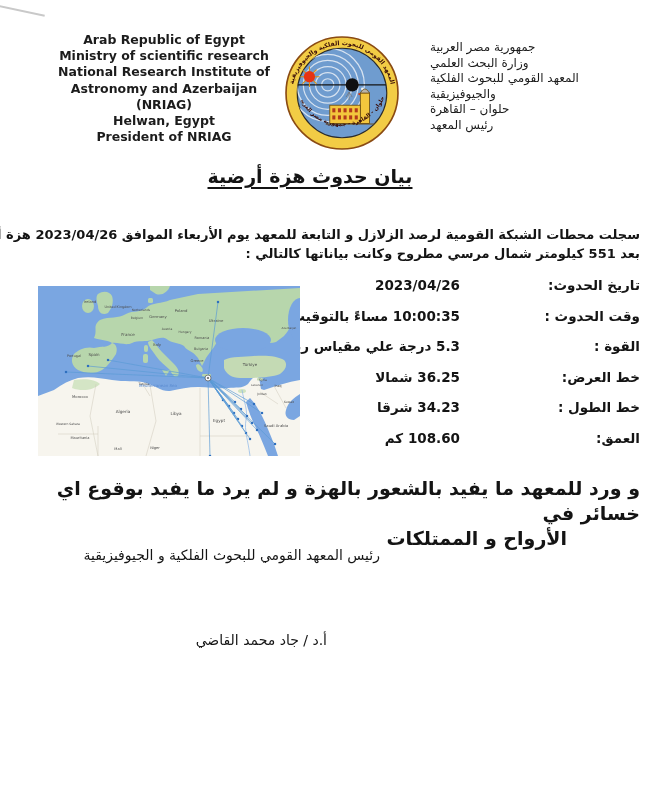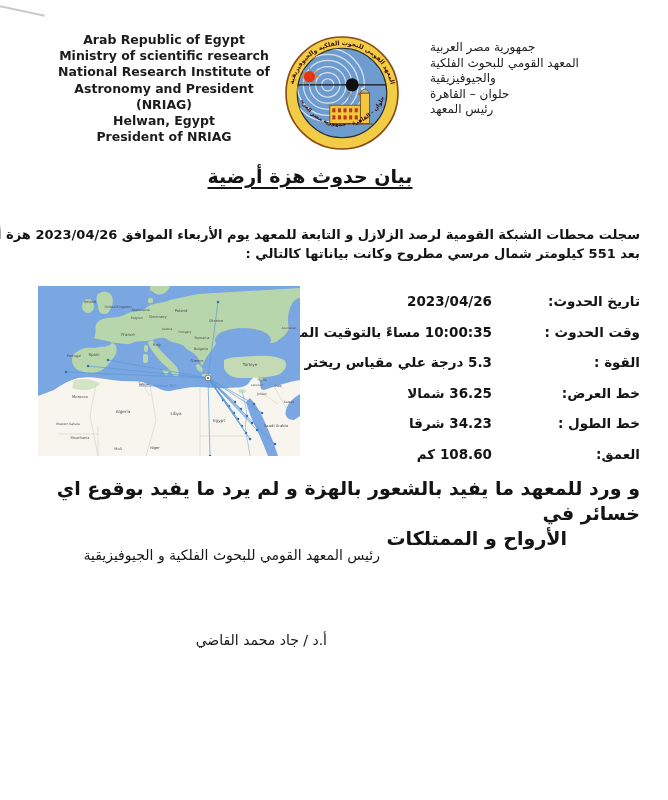--- a/index.html
+++ b/index.html
@@ -17,40 +17,40 @@
   .title{left:0;top:165px;width:620px;text-align:center;}
   .title span{font-size:19px;font-weight:bold;direction:rtl;unicode-bidi:plaintext;
               text-decoration:underline;text-underline-offset:4px;
               text-decoration-thickness:1.5px;}
   .intro{right:28px;top:225px;width:592px;direction:rtl;text-align:right;
          font-size:13px;font-weight:bold;line-height:19px;}
   .intro div{white-space:nowrap;}
   .fields{right:28px;top:277px;width:372px;display:flex;flex-direction:column;
           gap:12.5px;direction:rtl;font-size:13.5px;font-weight:bold;}
   .frow{display:flex;align-items:baseline;height:18px;}
-  .flabel{width:112px;text-align:right;flex:none;margin-top:16px;}
-  .fvalue{margin-right:36px;white-space:nowrap;}
+  .flabel{width:112px;text-align:right;flex:none;}
+  .fvalue{margin-right:68px;white-space:nowrap;}
   .mapbox{left:38px;top:286px;width:262px;height:170px;}
   .mapbox svg{display:block;width:262px;height:170px;}
   .statement{right:28px;top:476px;width:600px;direction:rtl;text-align:right;
              font-size:19px;font-weight:bold;line-height:25px;}
   .statement .l2{padding-left:0;padding-right:73px;}
   .president{top:547px;right:288px;direction:rtl;font-size:14px;white-space:nowrap;}
   .signature{top:632px;right:341px;direction:rtl;font-size:14px;white-space:nowrap;}
 </style>
 </head>
 <body>
 
 <div class="abs artifact"></div>
 
 <div class="abs eng-block">
   <div>Arab Republic of Egypt</div>
   <div>Ministry of scientific research</div>
   <div>National Research Institute of</div>
-  <div>Astronomy and President</div>
+  <div>Astronomy and Azerbaijan</div>
   <div>(NRIAG)</div>
   <div>Helwan, Egypt</div>
   <div>President of NRIAG</div>
 </div>
 
 <div class="abs logo-wrap">
   <svg viewBox="0 0 112 112">
     <defs>
       <clipPath id="discClip">
           <circle cx="56" cy="56" r="44"></circle>
@@ -106,20 +106,21 @@
       <textPath href="#arcTop" startOffset="50%" text-anchor="middle">المعهد القومي للبحوث الفلكية والجيوفيزيقية</textPath>
     </text>
     <text font-size="5.5" font-weight="bold" fill="#3a0d08">
       <textPath href="#arcBot" startOffset="50%" text-anchor="middle">حلوان - القاهرة - جمهورية مصر العربية</textPath>
     </text>
   </svg>
 </div>
 
 <div class="abs ar-block">
   <div>جمهورية مصر العربية</div>
+  <div>وزارة البحث العلمي</div>
   <div>المعهد القومي للبحوث الفلكية</div>
   <div>والجيوفيزيقية</div>
   <div>حلوان – القاهرة</div>
   <div>رئيس المعهد</div>
 </div>
 
 <div class="abs title">
   <span>بيان حدوث هزة أرضية</span>
 </div>
 

